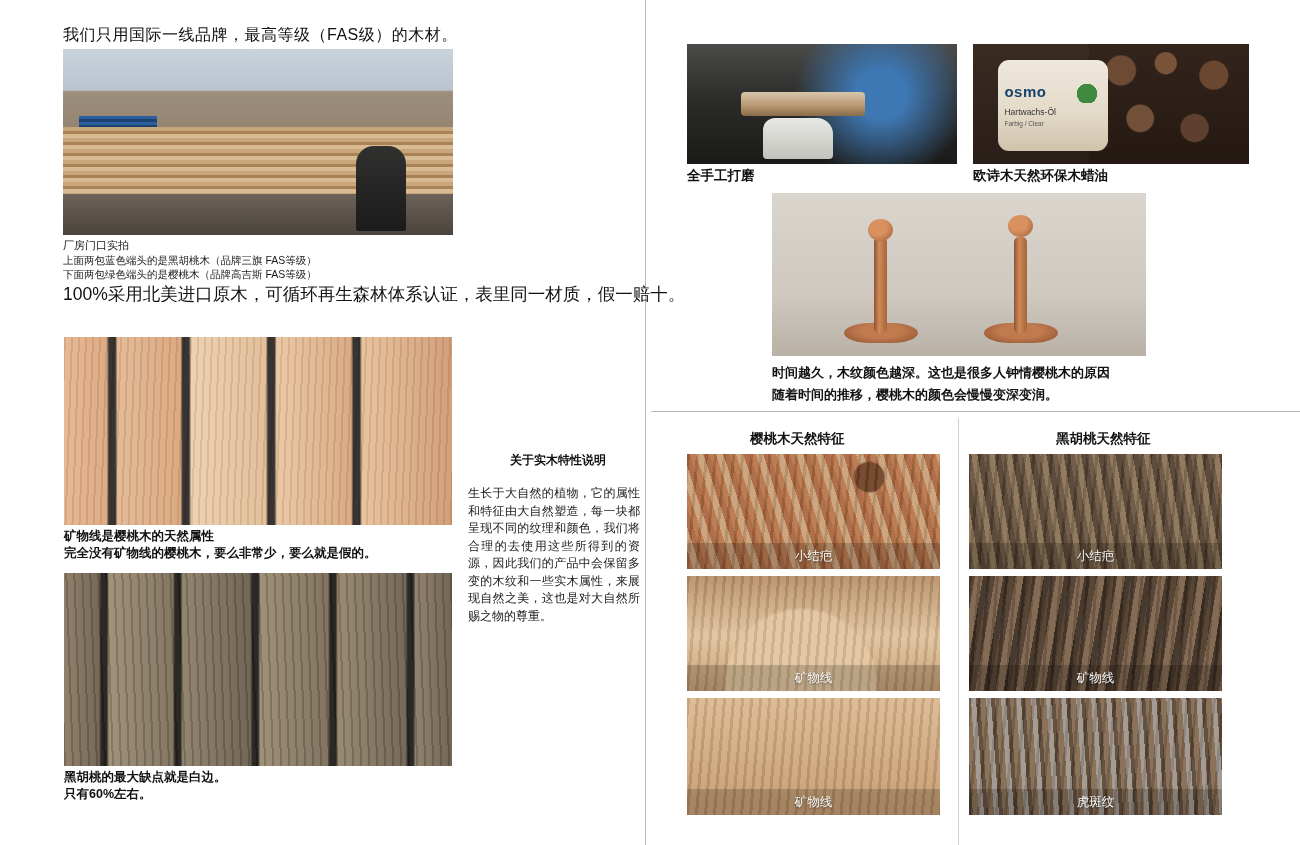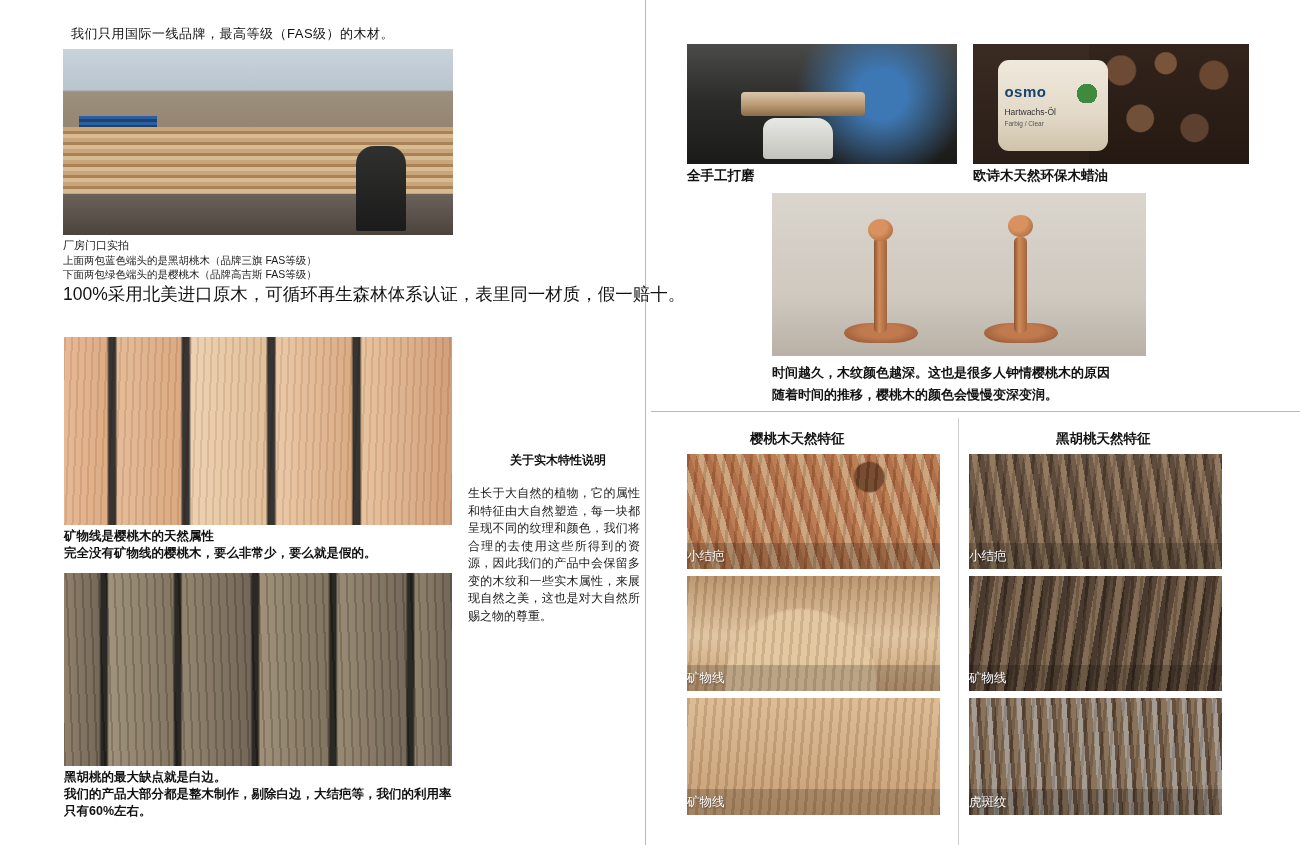--- a/index.html
+++ b/index.html
@@ -52,35 +52,35 @@
   .photo {
     position: absolute;
     overflow: hidden;
     background-color: #8b7a66;
   }
   .photo .cap-overlay {
     position: absolute;
     left: 0;
     right: 0;
     bottom: 0;
-    text-align: left;
+    text-align: center;
     color: #ffffff;
     font-size: 12.5px;
     line-height: 26px;
     height: 26px;
     background: rgba(0,0,0,0.18);
     text-shadow: 0 1px 2px rgba(0,0,0,0.55);
   }
 
   
   .l-head {
     position: absolute;
-    left: 71px;
+    left: 63px;
     top: 25px;
-    font-size: 13px;
+    font-size: 16px;
     letter-spacing: 0.5px;
     color: #111;
   }
   .l-photo1 {
     left: 63px; top: 49px; width: 390px; height: 186px;
     background:
       linear-gradient(180deg, #c9d3dc 0%, #b9c4cf 22%, #9c8f7d 23%, #8f7f69 55%, #6d6054 100%);
   }
   .l-photo1 .truck {
     position: absolute; left: 0; top: 42%; width: 100%; height: 36%;
@@ -359,21 +359,20 @@
   <div class="l-cap2">
     <div>矿物线是樱桃木的天然属性</div>
     <div>完全没有矿物线的樱桃木，要么非常少，要么就是假的。</div>
   </div>
 
   <div class="photo l-photo3">
     <div class="grain"></div>
   </div>
   <div class="l-cap3">
     <div>黑胡桃的最大缺点就是白边。</div>
-    <div>我们的产品大部分都是整木制作，剔除白边，大结疤等，我们的利用率</div>
     <div>只有60%左右。</div>
   </div>
 
   <div class="m-title">关于实木特性说明</div>
   <div class="m-body">生长于大自然的植物，它的属性和特征由大自然塑造，每一块都呈现不同的纹理和颜色，我们将合理的去使用这些所得到的资源，因此我们的产品中会保留多变的木纹和一些实木属性，来展现自然之美，这也是对大自然所赐之物的尊重。</div>
 
   <div class="photo r-photo-lathe">
     <div class="spindle"></div>
     <div class="glove"></div>
   </div>

